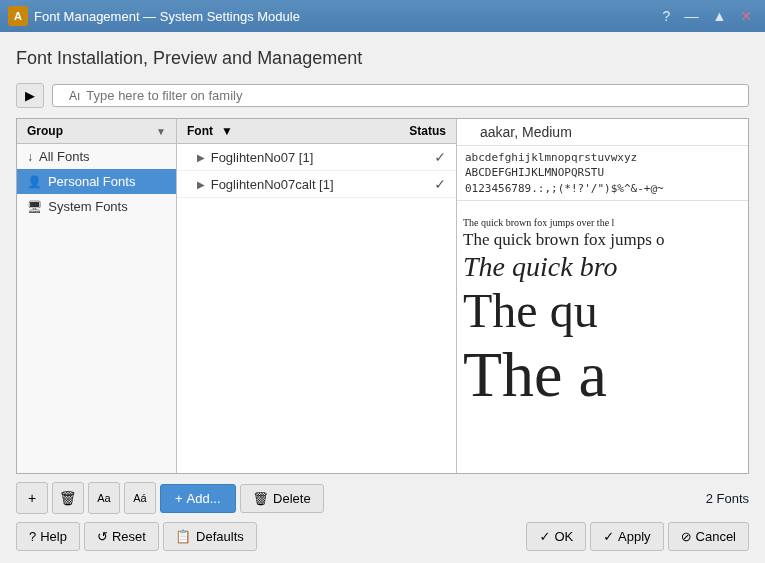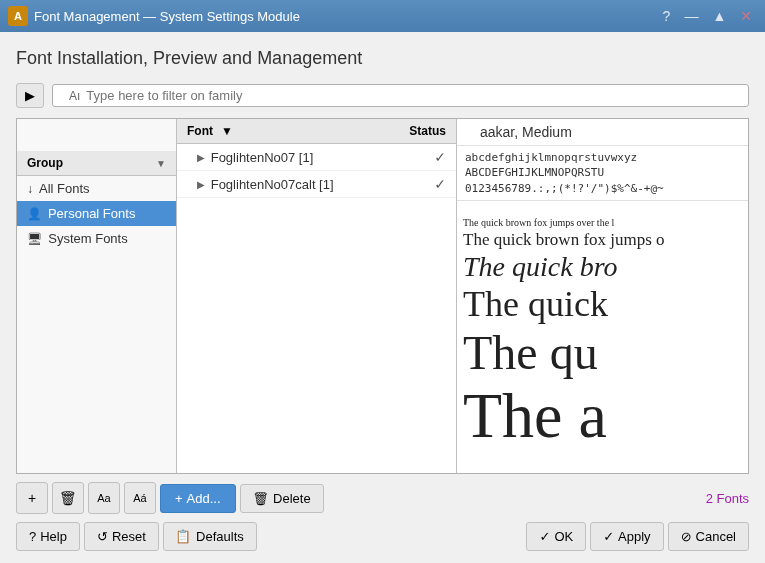--- a/index.html
+++ b/index.html
@@ -139,21 +139,20 @@
     }
     .panel-header {
       background: #e8e8e8;
       border-bottom: 1px solid #c0c0c0;
       padding: 5px 10px;
       font-weight: 600;
       font-size: 12px;
       display: flex;
       align-items: center;
       justify-content: space-between;
-      margin-top: 32px;
     }
     .panel-header-arrow {
       color: #666;
       font-size: 10px;
     }
     .group-item {
       padding: 5px 10px;
       cursor: pointer;
       display: flex;
       align-items: center;
@@ -287,21 +286,21 @@
       border-radius: 3px;
       padding: 6px 12px;
       cursor: pointer;
       font-size: 13px;
       display: flex;
       align-items: center;
       gap: 4px;
     }
     .fonts-count {
       margin-left: auto;
-      color: #a21caf;
+      color: #0f172a;
       font-size: 13px;
     }
 
     
     .action-bar {
       display: flex;
       align-items: center;
       padding: 8px 0 0 0;
       gap: 4px;
     }
@@ -407,21 +406,20 @@
       <div class="preview-title">aakar, Medium</div>
       <div class="preview-chars">
         <div>abcdefghijklmnopqrstuvwxyz</div>
         <div>ABCDEFGHIJKLMNOPQRSTU</div>
         <div>0123456789.:,;(*!?'/")$%^&amp;-+@~</div>
       </div>
       <div class="preview-text-area">
         <div class="preview-line" style="font-size:10px;margin-top:12px;">The quick brown fox jumps over the l</div>
         <div class="preview-line" style="font-size:17px;">The quick brown fox jumps o</div>
         <div class="preview-line" style="font-size:28px; line-height:1.1;font-style:italic;">The quick bro</div>
-        <div class="preview-line" style="font-size:36px; line-height:1.1;">The quick</div>
         <div class="preview-line" style="font-size:48px; line-height:1.1;">The qu</div>
         <div class="preview-line" style="font-size:64px; line-height:1.1;">The a</div>
       </div>
     </div>
   </div>
 
   <div class="bottom-toolbar">
     <button class="icon-btn">
       <span>+</span>
     </button>

